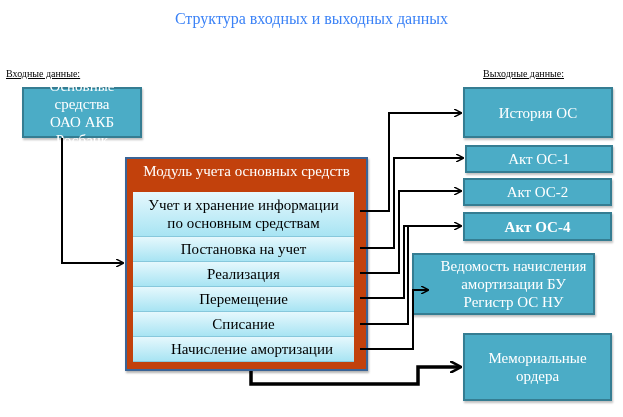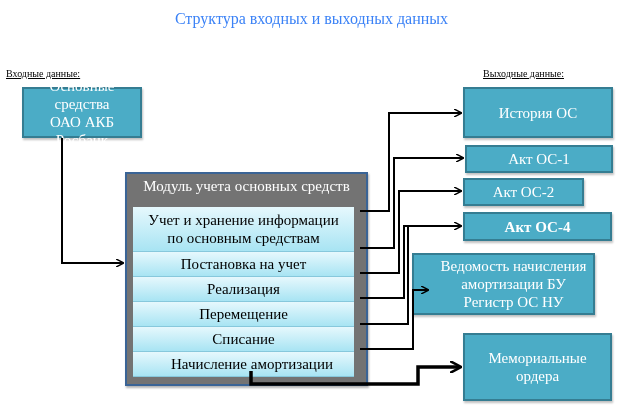--- a/index.html
+++ b/index.html
@@ -5,22 +5,22 @@
   html, body { margin:0; padding:0; }
   body { width:623px; height:417px; position:relative; background:#ffffff; overflow:hidden;
          font-family:"Liberation Serif", "DejaVu Serif", serif; }
   .title { position:absolute; left:0; width:623px; top:10px; text-align:center; font-size:16px; color:#3b82f6; }
   .section-label { position:absolute; top:68px; font-size:10px; text-decoration:underline; color:#000; }
   .box { position:absolute; background:#4bacc6; border:2px solid #357d92; box-sizing:border-box;
          color:#ffffff; font-size:15px; line-height:18px; text-align:center;
          display:flex; flex-direction:column; justify-content:center; align-items:center;
          box-shadow:1px 2px 2px rgba(0,0,0,0.25); }
   .module { position:absolute; left:125px; top:157px; width:243px; height:214px;
-            background:#737373; border:2px solid #3a6496; box-sizing:border-box;
-            box-shadow:1px 2px 2px rgba(0,0,0,0.3);margin-top:15px; }
+            background:#c2410c; border:2px solid #3a6496; box-sizing:border-box;
+            box-shadow:1px 2px 2px rgba(0,0,0,0.3); }
   .module-title { position:absolute; left:0; right:0; top:4px; text-align:center; color:#fff; font-size:15px; }
   .row { position:absolute; left:6px; width:221px; box-sizing:border-box;
          background:linear-gradient(#e6f8fd, #a8e4f3); border-bottom:1px solid #87c8dc;
          color:#000; font-size:15px; line-height:18px; text-align:center;
          display:flex; flex-direction:column; justify-content:center; }
   svg.connectors { position:absolute; left:0; top:0; width:623px; height:417px; pointer-events:none; }
 </style>
 </head>
 <body>
 
@@ -56,21 +56,21 @@
     <span>Начисление амортизации</span>
   </div>
 </div>
 
 <div class="box" style="left:463px; top:87px; width:150px; height:51px;">
   <span>История ОС</span>
 </div>
 <div class="box" style="left:465px; top:145px; width:148px; height:28px;">
   <span>Акт ОС-1</span>
 </div>
-<div class="box" style="left:463px; top:178px; width:121px; height:28px;">
+<div class="box" style="left:463px; top:178px; width:149px; height:28px;">
   <span>Акт ОС-2</span>
 </div>
 <div class="box" style="left:463px; top:212px; width:149px; height:29px;font-weight:bold;">
   <span>Акт ОС-4</span>
 </div>
 <div class="box" style="left:412px; top:253px; width:183px; height:62px;padding-left:20px;">
   <span>Ведомость начисления</span>
   <span>амортизации БУ</span>
   <span>Регистр ОС НУ</span>
 </div>

